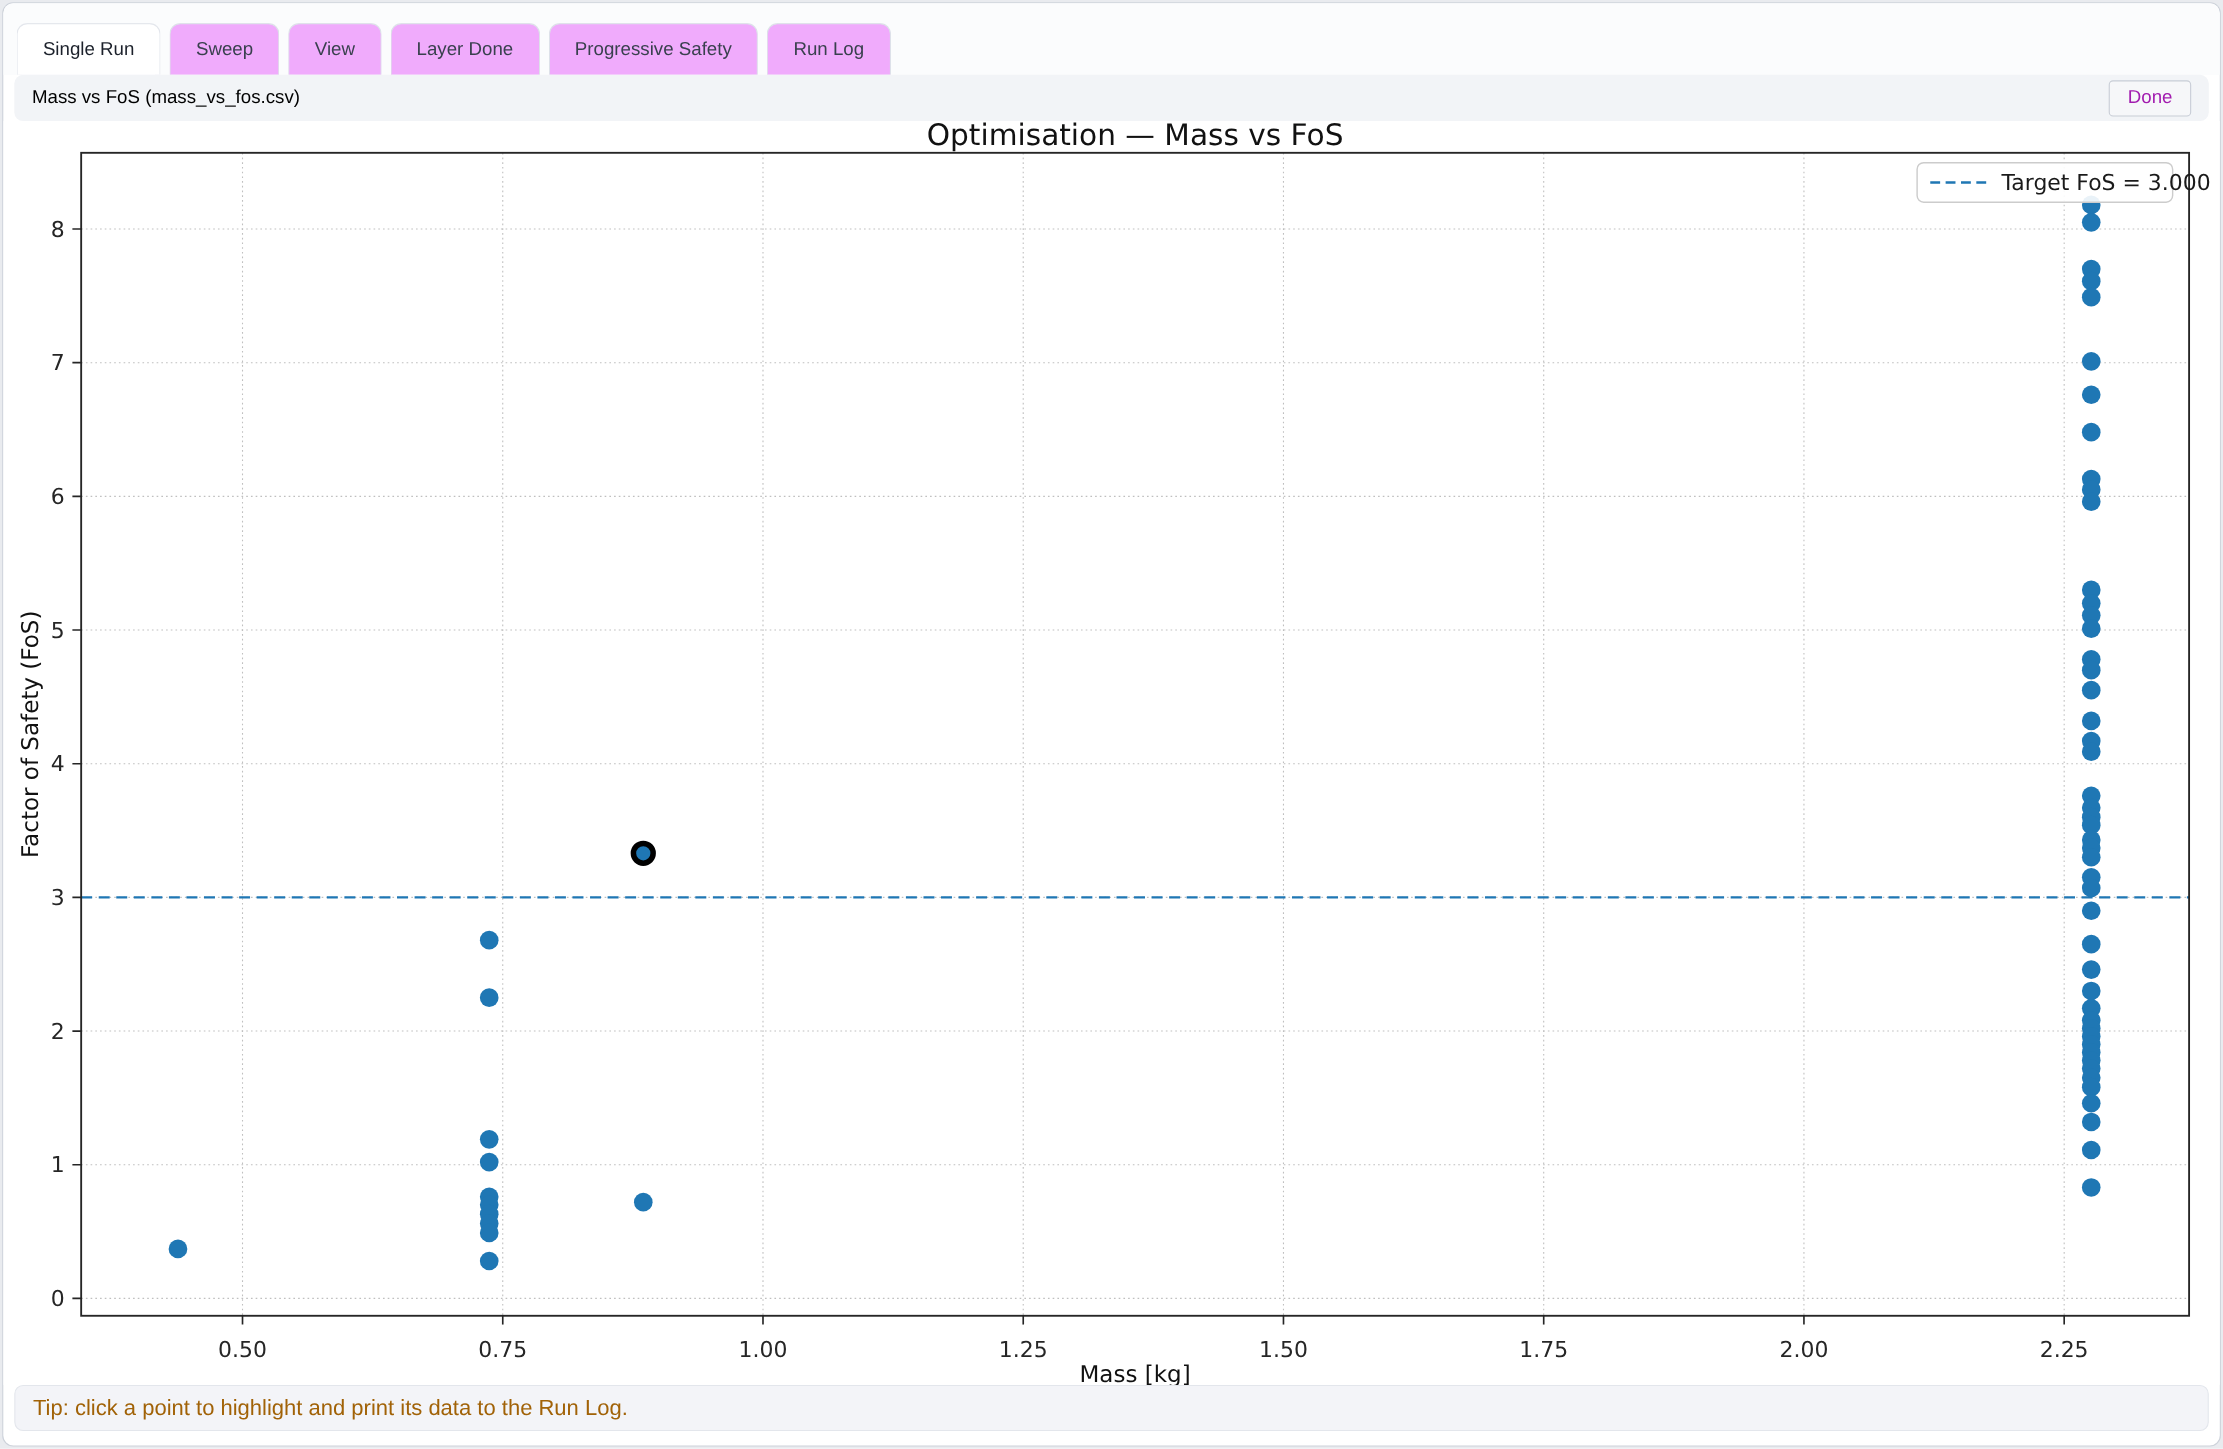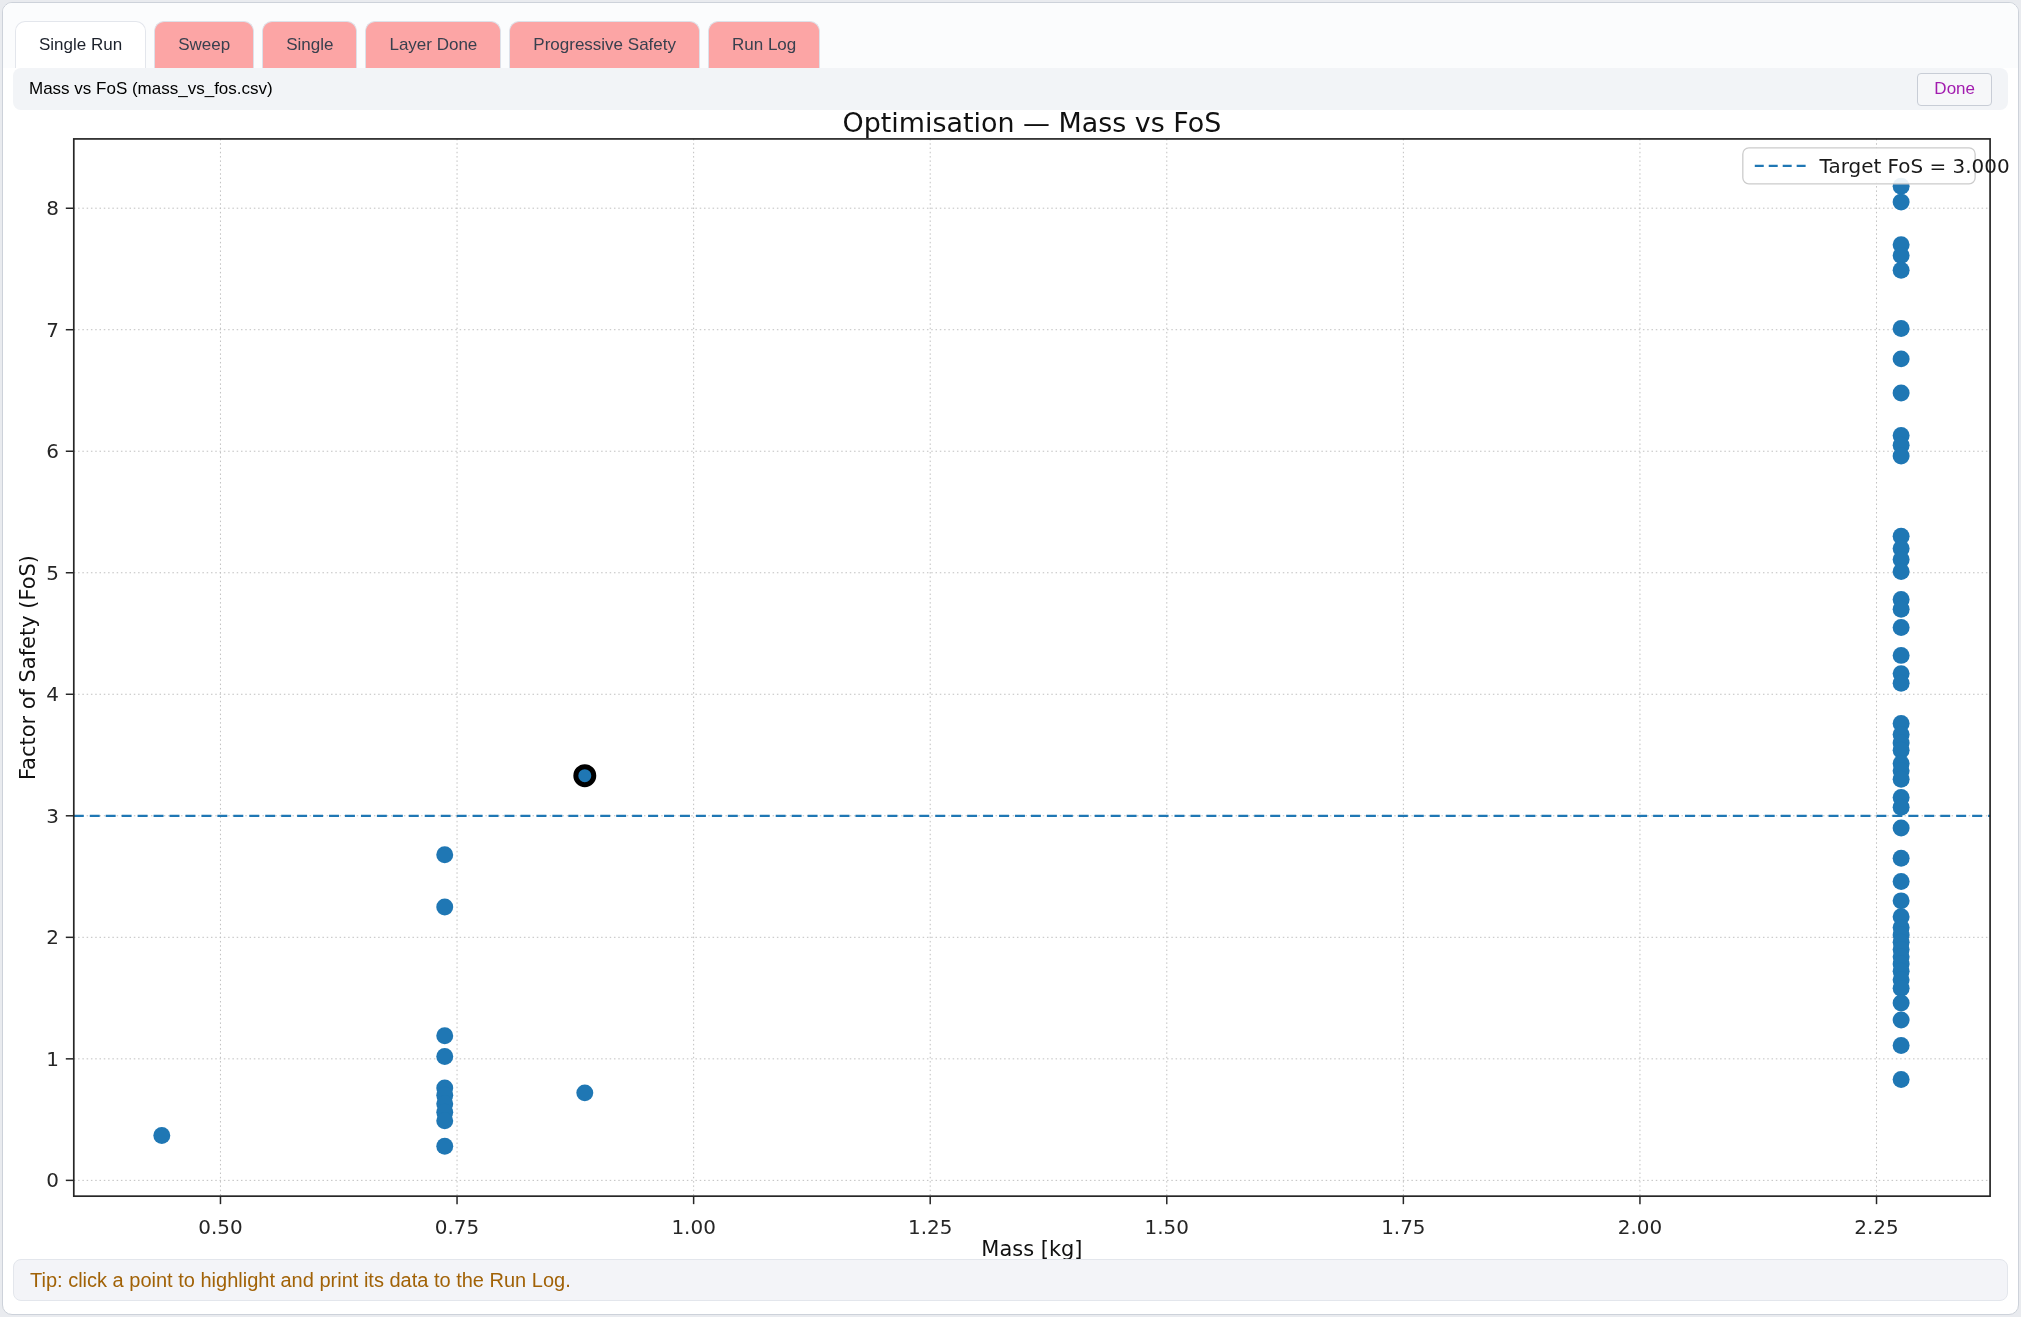--- a/index.html
+++ b/index.html
@@ -22,21 +22,21 @@
   .tabbar {
     flex:0 0 auto;
     padding:18px 14px 0 12px;
     display:flex; gap:8px;
     background:#fbfcfd;
   }
   .tab {
     height:46px;
     padding:0 23px;
     display:flex; align-items:center;
-    background:#fca5a5;
+    background:#f0abfc;
     border:1px solid #dde1e9;
     border-bottom:none;
     border-radius:10px 10px 0 0;
     font-size:17px;
     color:#39404e;
     cursor:default;
     white-space:nowrap;
   }
   .tab.active {
     background:#ffffff;
@@ -97,21 +97,21 @@
 <div class="window">
 
   <div class="tabbar">
     <div class="tab active">
         <span>Single Run</span>
       </div>
     <div class="tab">
         <span>Sweep</span>
       </div>
     <div class="tab">
-        <span>Single</span>
+        <span>View</span>
       </div>
     <div class="tab">
         <span>Layer Done</span>
       </div>
     <div class="tab">
         <span>Progressive Safety</span>
       </div>
     <div class="tab">
         <span>Run Log</span>
       </div>

